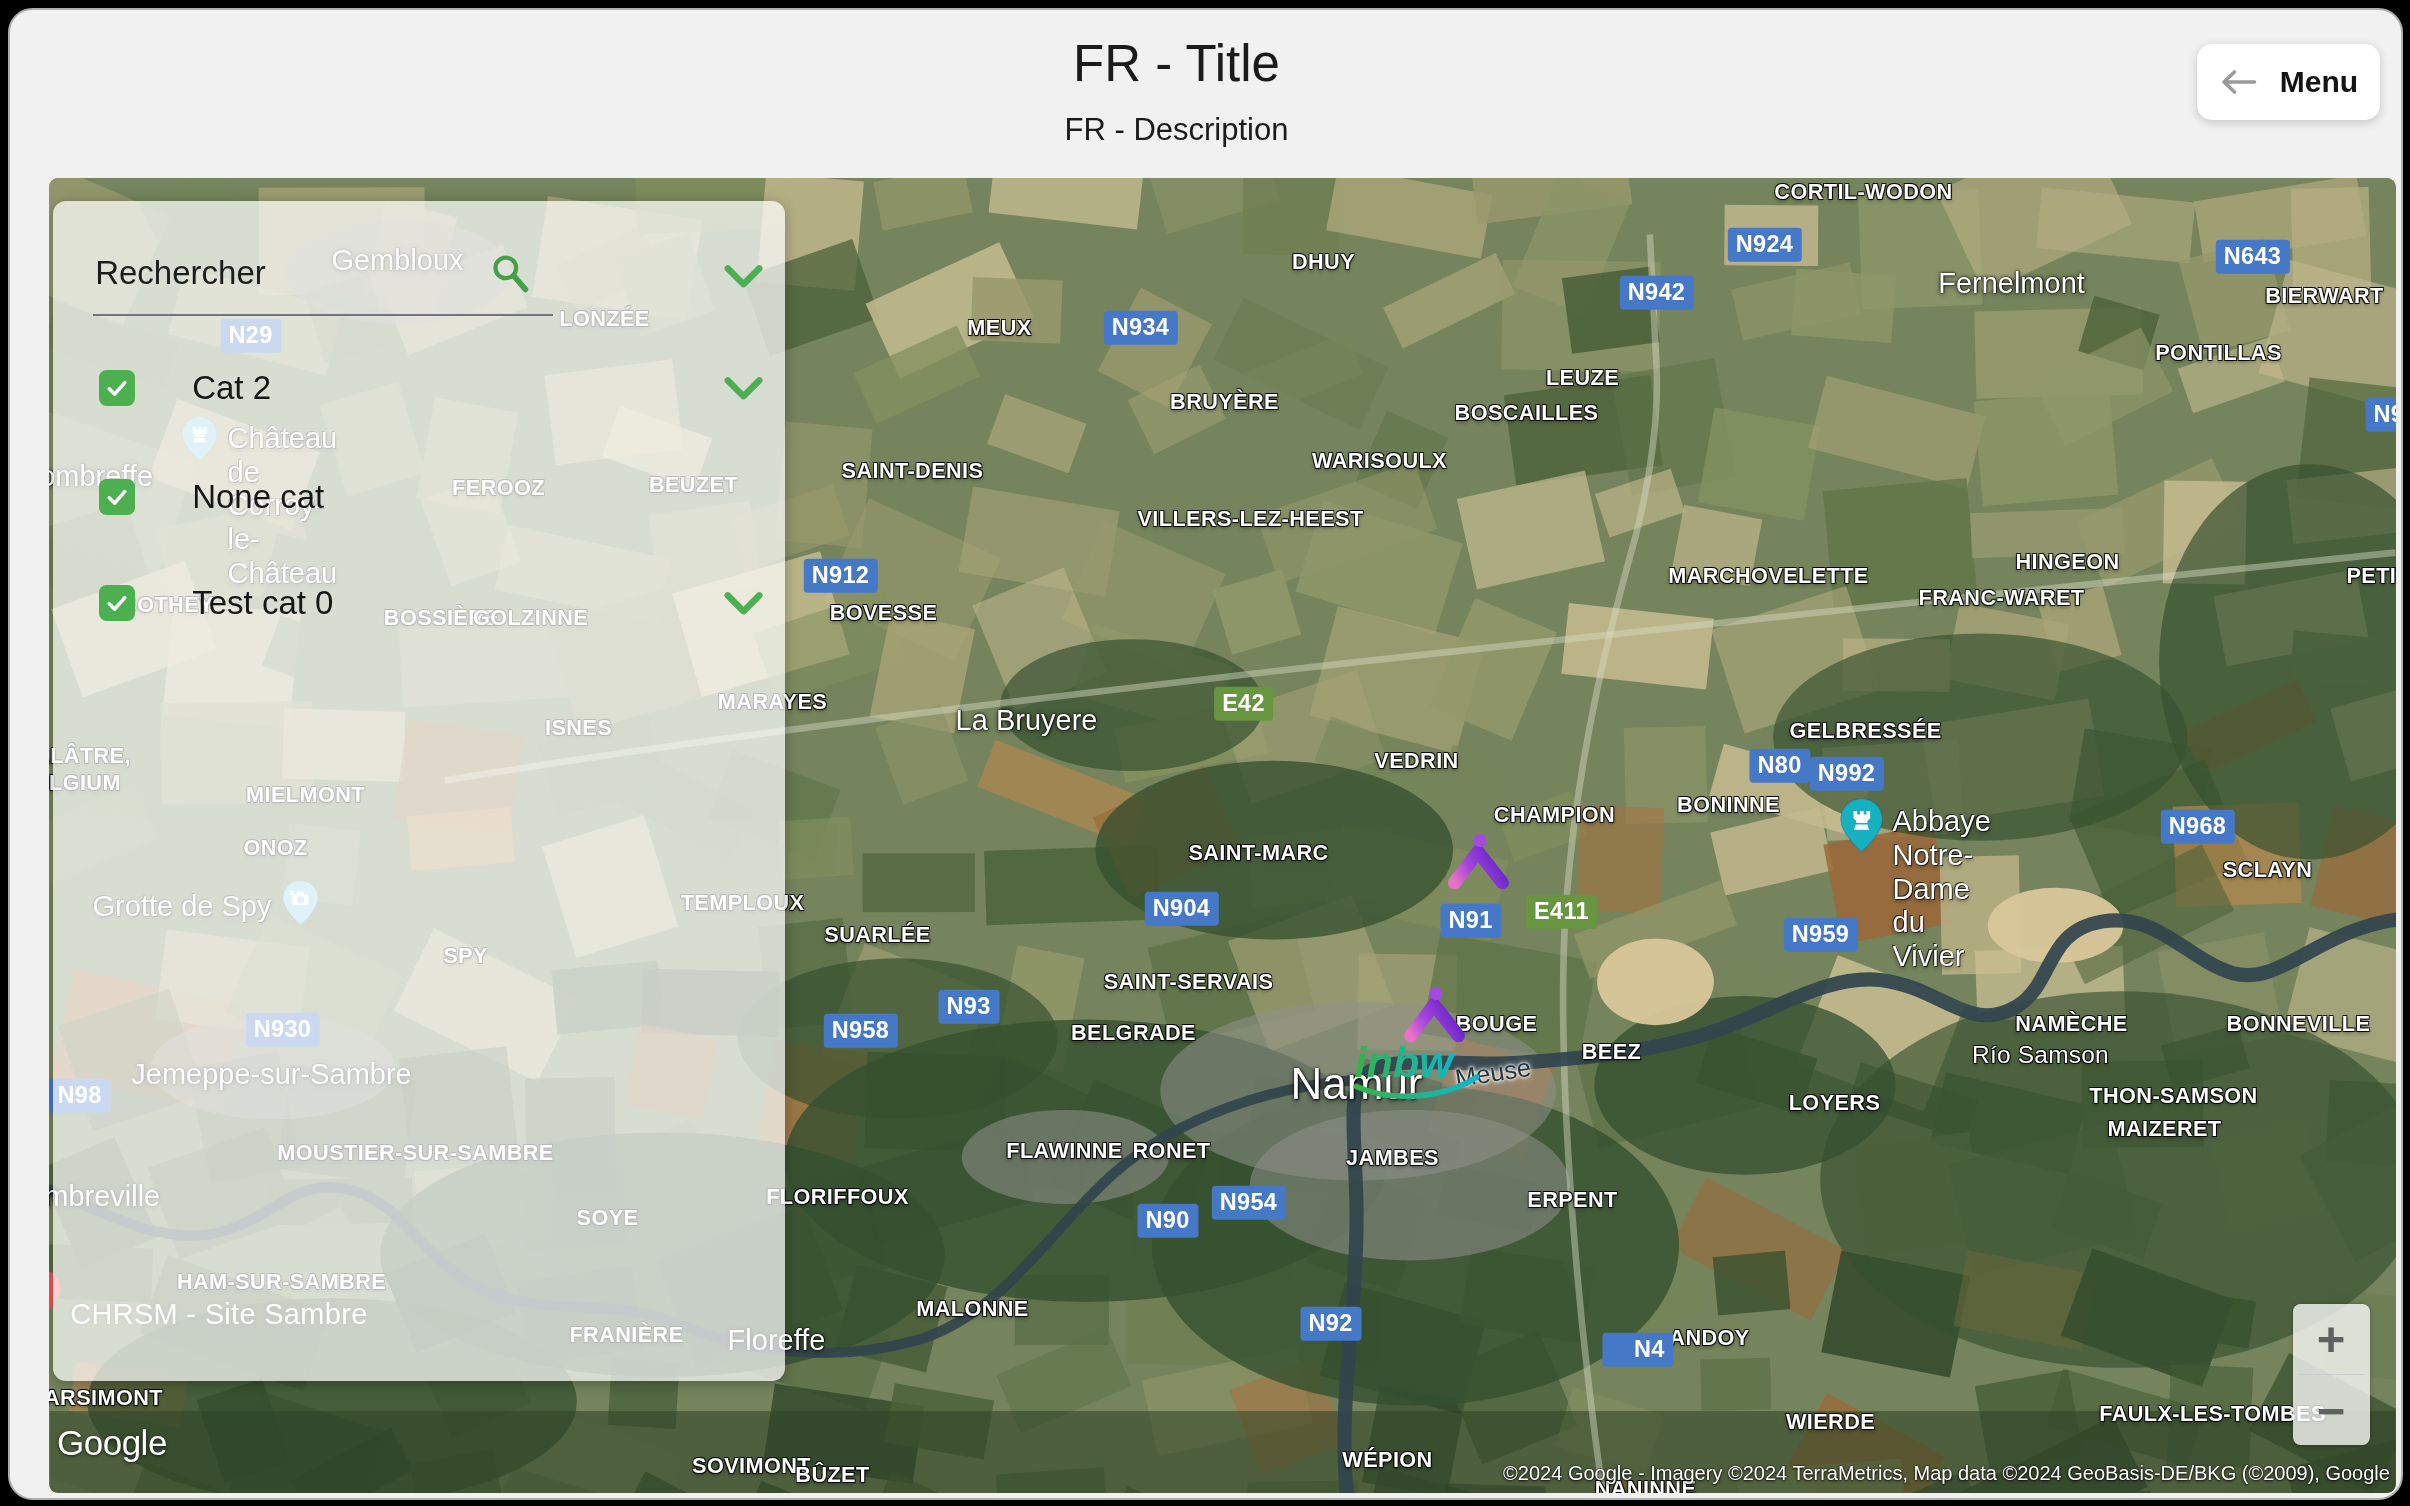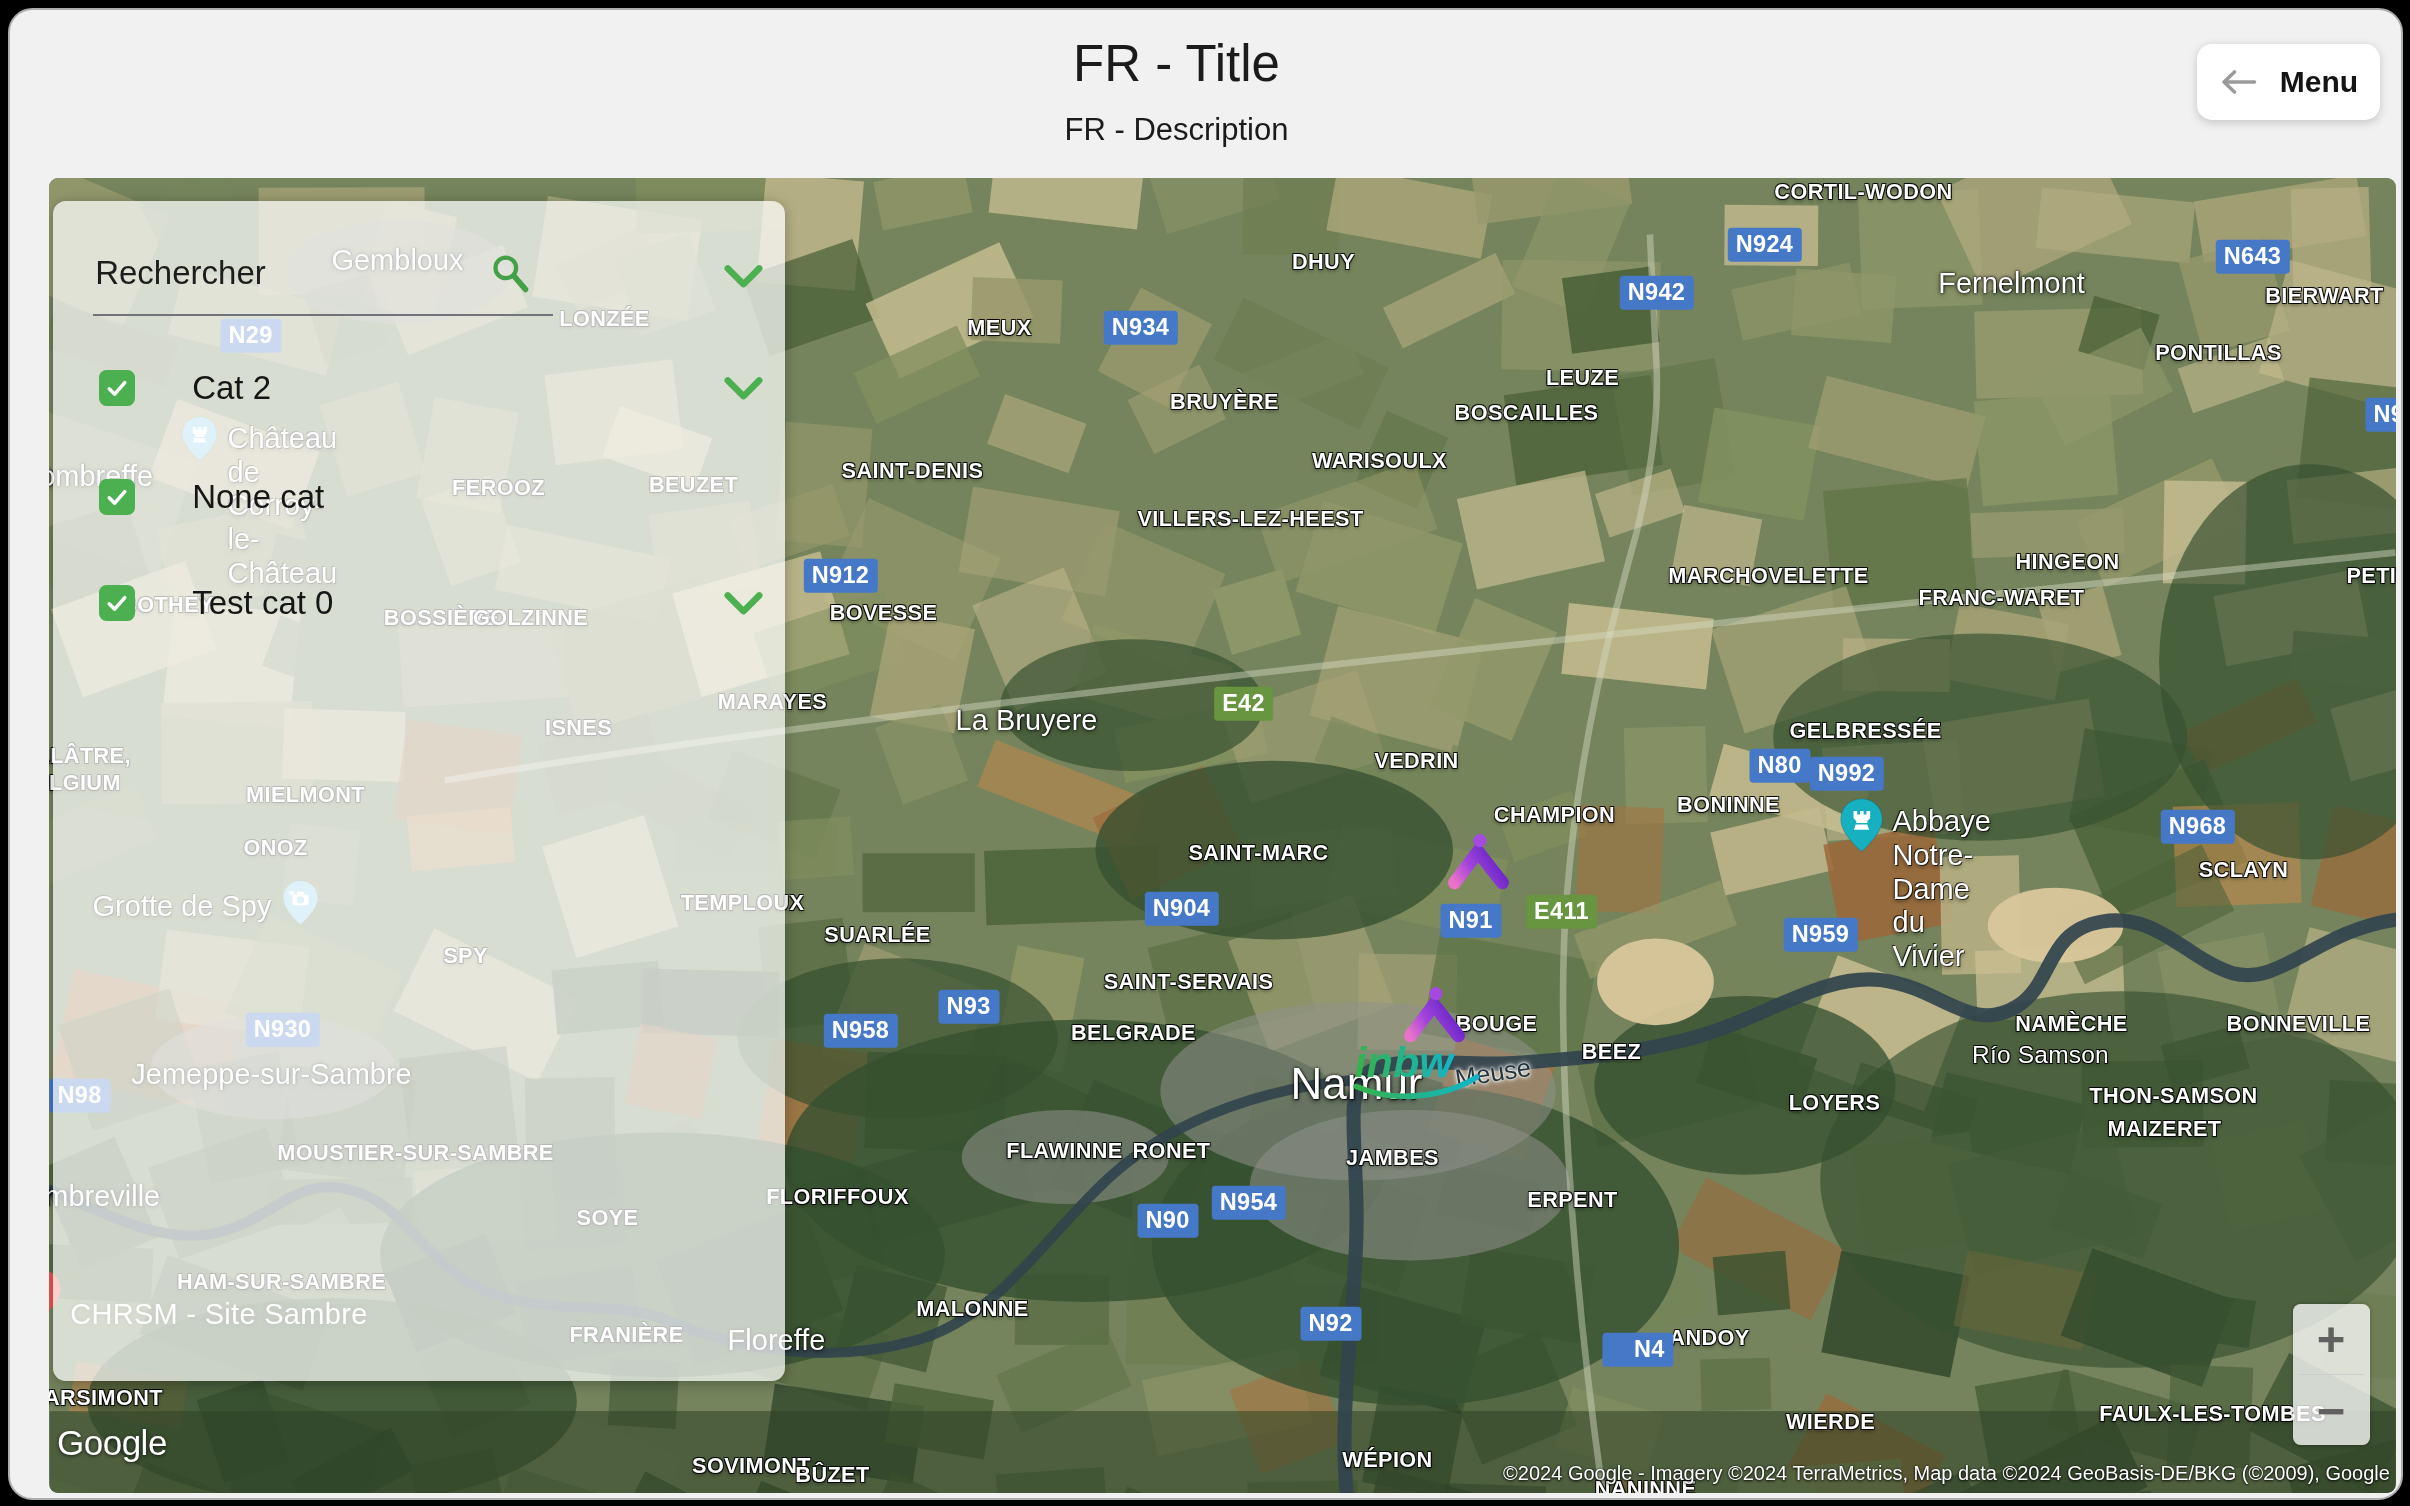--- a/index.html
+++ b/index.html
@@ -406,21 +406,21 @@
 BELGIUM</div>
         <div class="lbl town" style="left: 257px; top: 617px;">MIELMONT</div>
         <div class="lbl town" style="left: 227px; top: 670px;">ONOZ</div>
         <div class="lbl town" style="left: 694px; top: 725px;">TEMPLOUX</div>
         <div class="lbl town" style="left: 417px; top: 778px;">SPY</div>
         <div class="lbl city" style="left: 978px; top: 542px;">La Bruyere</div>
         <div class="lbl town" style="left: 1368px; top: 583px;">VEDRIN</div>
         <div class="lbl town" style="left: 1817px; top: 553px;">GELBRESSÉE</div>
         <div class="lbl town" style="left: 1506px; top: 637px;">CHAMPION</div>
         <div class="lbl town" style="left: 1680px; top: 627px;">BONINNE</div>
-        <div class="lbl town" style="left: 2195px; top: 692px;">SCLAYN</div>
+        <div class="lbl town" style="left: 2195px; top: 692px; padding-left: 48px;">SCLAYN</div>
         <div class="lbl town" style="left: 1210px; top: 675px;">SAINT-MARC</div>
         <div class="lbl town" style="left: 829px; top: 757px;">SUARLÉE</div>
         <div class="lbl town" style="left: 1140px; top: 804px;">SAINT-SERVAIS</div>
         <div class="lbl town" style="left: 1085px; top: 855px;">BELGRADE</div>
         <div class="lbl town" style="left: 1448px; top: 846px;">BOUGE</div>
         <div class="lbl town" style="left: 1563px; top: 874px;">BEEZ</div>
         <div class="lbl town" style="left: 2023px; top: 846px;">NAMÈCHE</div>
         <div class="lbl town locality" style="left: 1992px; top: 877px;">Río Samson</div>
         <div class="lbl town" style="left: 2250px; top: 846px;">BONNEVILLE</div>
         <div class="lbl town" style="left: 2125px; top: 918px;">THON-SAMSON</div>

